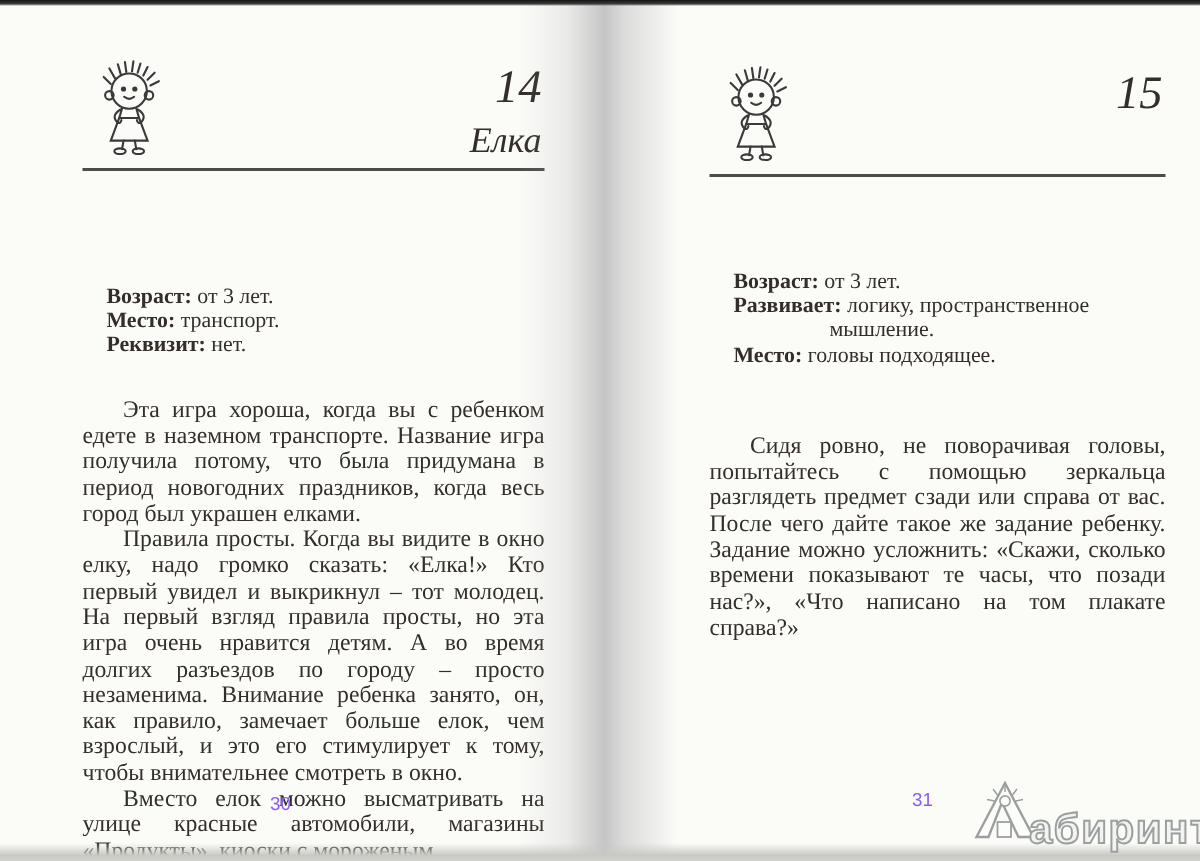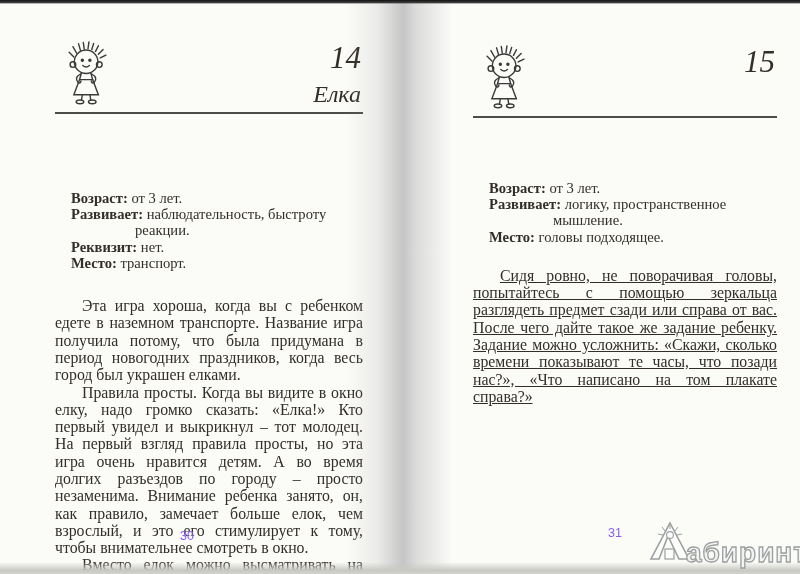--- a/index.html
+++ b/index.html
@@ -30,21 +30,21 @@
   .page-right .chapter-number{top:46px;}
   .chapter-title{position:absolute;right:2px;bottom:4px;
     font-style:italic;font-size:24px;white-space:nowrap;}
   
   .info-block{margin:76px 0 0 16px;font-size:14.6px;line-height:16.2px;}
   .page-right .info-block{margin-top:62px;}
   .info-line{padding-left:64px;text-indent:-64px;}
   .info-label{font-weight:bold;}
   
   .body-text{margin-top:26px;font-size:15.8px;line-height:17.3px;text-align:justify;}
-  .page-right .body-text{margin-top:22px;text-decoration:underline;}
+  .page-right .body-text{margin-top:44px;}
   .body-text p{margin:0;text-indent:27px;}
   
   .page-number{position:absolute;top:529px;left:0;right:0;text-align:center;
     font-family:"Liberation Sans","DejaVu Sans",sans-serif;font-size:12.5px;color:#8b5cf6;}
   .page-left .page-number{transform:translateX(-22px);}
   .page-right .page-number{top:526px;transform:translateX(-10px);}
   
   .watermark{position:absolute;right:-8px;bottom:8px;z-index:10;
     display:flex;align-items:flex-end;}
   .watermark-text{font-family:"Liberation Sans","DejaVu Sans",sans-serif;
@@ -77,23 +77,22 @@
         <ellipse cx="23.5" cy="64.5" rx="4" ry="2"></ellipse>
         <ellipse cx="36.5" cy="64.5" rx="4" ry="2"></ellipse>
       </svg>
     </span>
     <div class="chapter-number">14</div>
     <div class="chapter-title">Елка</div>
   </div>
 
   <div class="info-block">
     <div class="info-line"><span class="info-label">Возраст:</span> <span>от 3 лет.</span></div>
-    <div class="info-line"><span class="info-label">Развивает:</span> <span>наблюдательность, быстроту реакции.</span></div>
+    <div class="info-line"><span class="info-label">Место:</span> <span>транспорт.</span></div>
     <div class="info-line"><span class="info-label">Реквизит:</span> <span>нет.</span></div>
-    <div class="info-line"><span class="info-label">Место:</span> <span>транспорт.</span></div>
   </div>
 
   <div class="body-text">
     <p>Эта игра хороша, когда вы с ребенком едете в наземном транспорте. Название игра получила потому, что была придумана в период новогодних праздников, когда весь город был украшен елками.</p>
     <p>Правила просты. Когда вы видите в окно елку, надо громко сказать: «Елка!» Кто первый увидел и выкрикнул – тот молодец. На первый взгляд правила просты, но эта игра очень нравится детям. А во время долгих разъездов по городу – просто незаменима. Внимание ребенка занято, он, как правило, замечает больше елок, чем взрослый, и это его стимулирует к тому, чтобы внимательнее смотреть в окно.</p>
     <p>Вместо елок можно высматривать на улице красные автомобили, магазины «Продукты», киоски с мороженым.</p>
   </div>
 
   <div class="page-number">30</div>
 </div>

